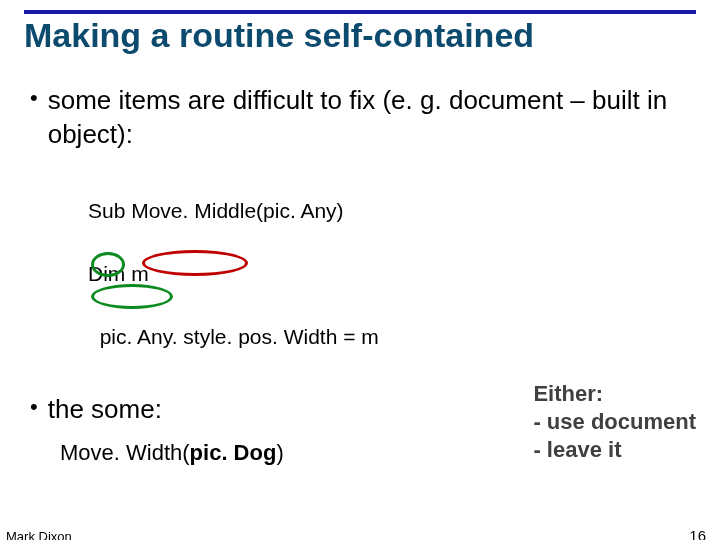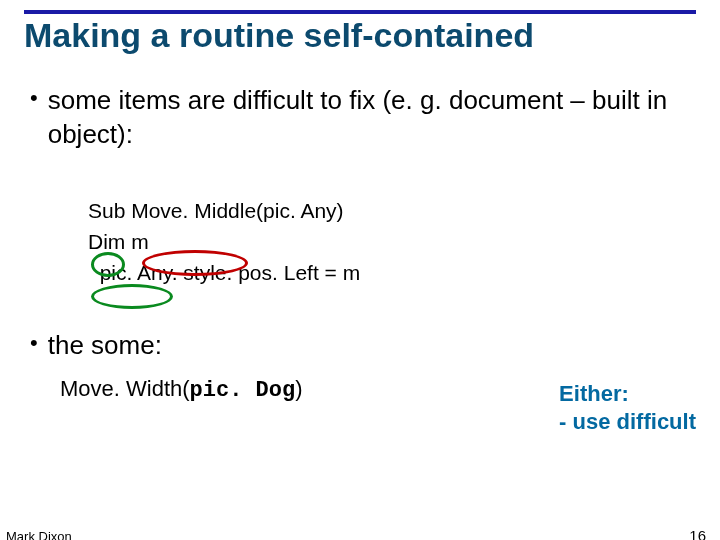--- a/index.html
+++ b/index.html
@@ -5,28 +5,28 @@
   * { box-sizing: border-box; margin: 0; padding: 0; }
   html, body { width: 720px; height: 540px; font-family: Arial, Helvetica, sans-serif; background: #fff; }
   .slide { width: 720px; height: 540px; position: relative; padding: 0 24px; }
   .title-rule { border: none; border-top: 4px solid #1a1aa6; margin-top: 10px; }
   .title { font-size: 34px; font-weight: bold; color: #0c4a6e; margin-top: 2px; }
   .bullets { margin-top: 28px; }
   .bullet { font-size: 26px; color: #000; display: flex; margin-left: 6px; }
   .bullet .dot { font-size: 22px; margin-right: 10px; line-height: 30px; }
   .bullet .txt { line-height: 34px; }
   .code-block { margin-left: 64px; margin-top: 44px; font-size: 21px; line-height: 31px; color: #000; position: relative; }
-  .code-line { white-space: pre; }
+  .code-line { white-space: pre; margin-top: 32px; }
   .ellipse { position: absolute; border: 3px solid; border-radius: 50%; background: transparent; pointer-events: none; }
   .ell-green { border-color: #0a8a1f; }
   .ell-red { border-color: #c00000; }
   .second-bullet { margin-top: 40px; }
   .call-code { margin-left: 36px; margin-top: 14px; font-size: 22px; color: #000; }
-  .bold { font-weight: bold; font-family: Liberation Mono, monospace; }
-  .note-box { position: absolute; right: 24px; top: 370px; font-size: 22px; font-weight: bold; color: #0369a1; line-height: 28px; }
+  .bold { font-weight: bold; }
+  .note-box { position: absolute; right: 24px; top: 370px; font-size: 22px; font-weight: bold; color: #404040; line-height: 28px; }
   .footer-left { position: absolute; left: 6px; bottom: 6px; font-size: 13px; color: #000; }
   .footer-right { position: absolute; right: 14px; bottom: 6px; font-size: 15px; color: #000; }
 </style>
 </head>
 <body>
 
 <div class="slide">
 
   <hr class="title-rule">
   <div class="title">Making a routine self-contained</div>
@@ -34,39 +34,40 @@
   <div class="bullets">
     <div class="bullet">
       <span class="dot">•</span>
       <span class="txt">some items are difficult to fix (e. g. document – built in object):</span>
     </div>
   </div>
 
   <div class="code-block">
     <div class="code-line">Sub Move. Middle(pic. Any)</div>
     <div class="code-line">Dim m</div>
-    <div class="code-line">  pic. Any. style. pos. Left = m</div>
+    <div class="code-line">  pic. Any. style. pos. Width = m</div>
 
     <div class="ellipse ell-green" style="left:3px; top:57px; width:34px; height:25px;"></div>
     <div class="ellipse ell-red" style="left:54px; top:55px; width:106px; height:26px;"></div>
     <div class="ellipse ell-green" style="left:3px; top:89px; width:82px; height:25px;"></div>
   </div>
 
   <div class="bullets second-bullet">
     <div class="bullet">
       <span class="dot">•</span>
       <span class="txt">the some:</span>
     </div>
   </div>
 
   <div class="call-code">
     <span>Move. Width(</span><span class="bold">pic. Dog</span><span>)</span>
   </div>
 
   <div class="note-box">
     <div>Either:</div>
-    <div> - use difficult</div>
+    <div> - use document</div>
+    <div> - leave it</div>
   </div>
 
   <div class="footer-left">Mark Dixon</div>
   <div class="footer-right">16</div>
 
 </div>
 
 </body></html>

